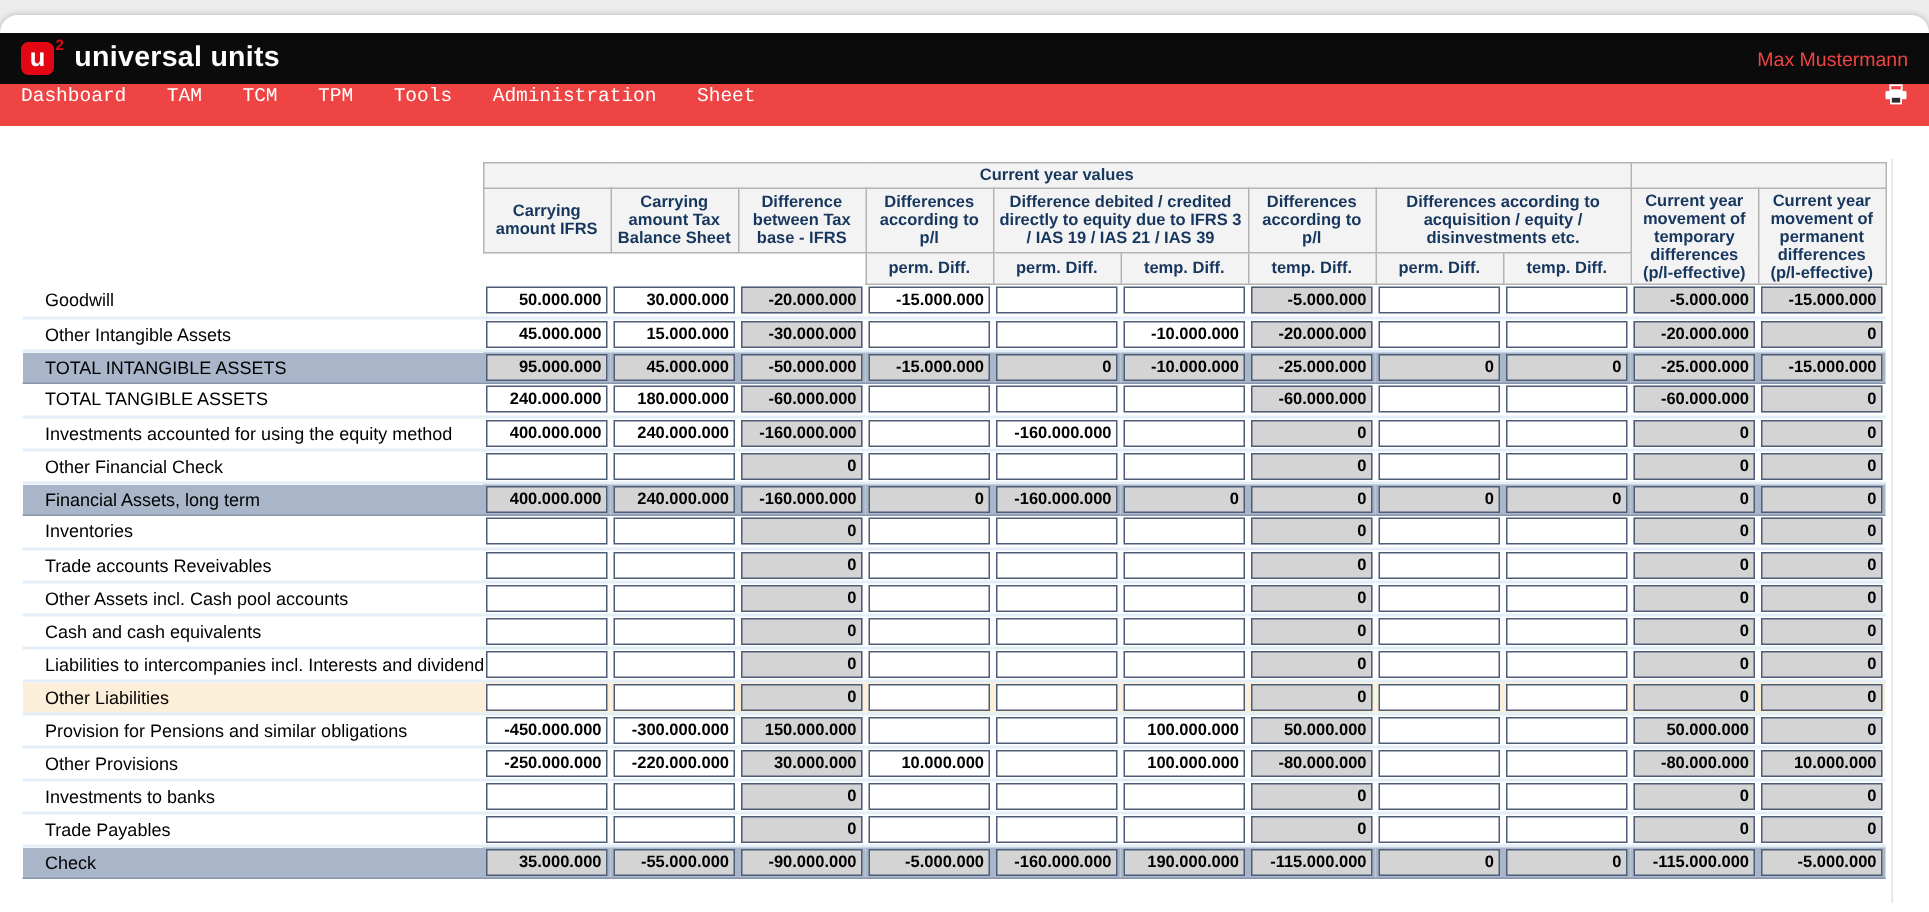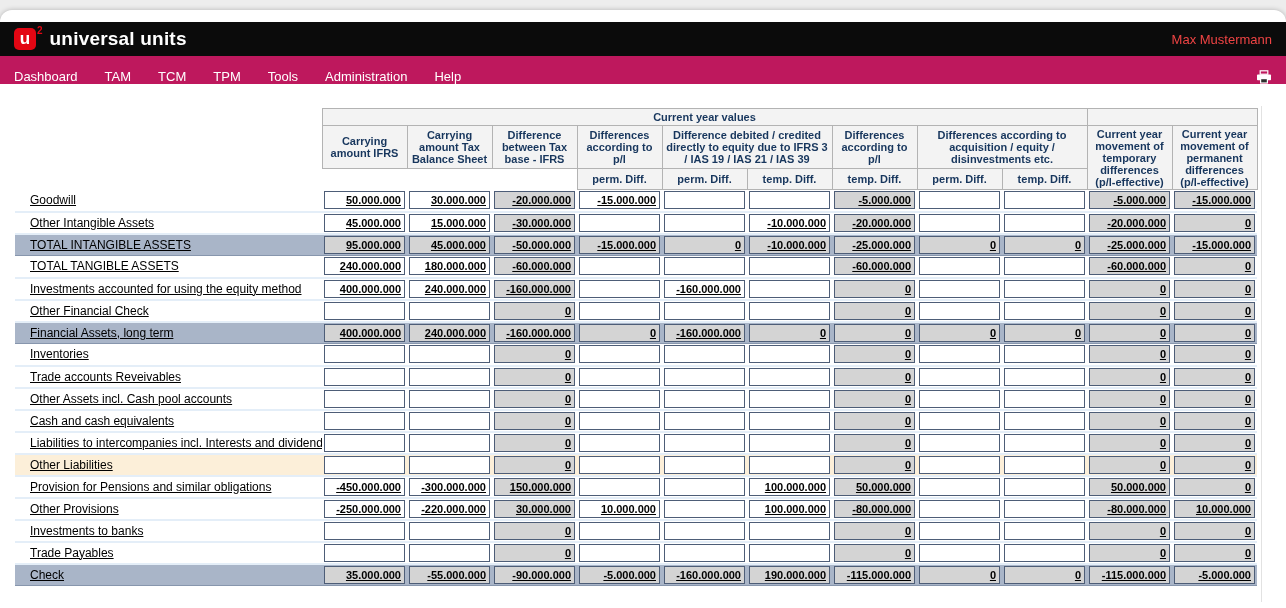--- a/index.html
+++ b/index.html
@@ -21,38 +21,38 @@
   }
   .logo-box{
     display:inline-block;width:22px;height:22px;background:#e30613;
     border-radius:5px;color:#fff;font-weight:bold;font-size:17px;
     text-align:center;line-height:21px;
   }
   .logo-sup{color:#e30613;font-size:10px;font-weight:bold;position:relative;top:-9px;left:1px;margin-right:8px;}
   .brand{color:#fff;font-size:19px;font-weight:bold;letter-spacing:.2px;text-align:center;}
   .user{margin-left:auto;color:#ef4444;font-size:13px;}
   
-  .navbar{height:28px;background:#be185d;display:flex;align-items:flex-end;padding:0 14px;}
+  .navbar{height:28px;background:#ef4444;display:flex;align-items:flex-start;padding:0 14px;font-family:Liberation Mono, monospace;}
   .nav-item{color:#fff;font-size:13px;margin-right:27px;cursor:pointer;white-space:nowrap;}
   .print{margin-left:auto;cursor:pointer;display:flex;align-items:center;}
   
   .content{background:#fff;padding:24px 0 0 15px;}
   table{border-collapse:collapse;table-layout:fixed;width:1242px;}
   col.label-col{width:307px;}
   col.data-col{width:85px;}
   thead th{
     background:#f3f3f3;border:1px solid #b3b3b3;color:#17365d;
     font-weight:bold;font-size:11px;line-height:12px;padding:1px 2px;text-align:center;
   }
   tr.band-row th{height:14px;}
   tr.head-row th{height:40px;vertical-align:middle;}
   tr.sub-row th{height:18px;margin-top:46px;}
   td.corner,th.subempty{border:none;background:#fff;}
   
-  tbody tr{height:22px;text-decoration:underline;}
+  tbody tr{height:22px;}
   tbody tr.normal{background:#fff;border-bottom:2px solid #e4eef8;}
   tbody tr.accent{background:#fcefd9;border-bottom:2px solid #e4eef8;}
   tbody tr.total{background:#a9b5c8;border-top:1px solid #8796ad;border-bottom:1px solid #8796ad;}
   td.rowlabel{font-size:12px;color:#000;padding-left:15px;white-space:nowrap;overflow:hidden;}
   td.cellcol{padding:0;text-align:center;}
   .cell{
     display:block;box-sizing:border-box;width:81px;height:18px;margin:0 auto;
     border:1px solid #4d5d77;background:#fff;
     font-family:"Liberation Sans", sans-serif;font-size:11px;font-weight:bold;color:#000;
     text-align:right;padding:0 3px;line-height:16px;
@@ -74,21 +74,21 @@
   </div>
 
   <div class="navbar">
 
     <span class="nav-item">Dashboard</span>
       <span class="nav-item">TAM</span>
       <span class="nav-item">TCM</span>
       <span class="nav-item">TPM</span>
       <span class="nav-item">Tools</span>
       <span class="nav-item">Administration</span>
-      <span class="nav-item">Help</span>
+      <span class="nav-item">Sheet</span>
       <span class="print">
       <svg width="16" height="14" viewBox="0 0 16 14">
         <rect x="4.2" y="0.8" width="7.6" height="3.4" fill="none" stroke="#ffffff" stroke-width="1.2"></rect>
         <rect x="1" y="4.6" width="14" height="5.6" rx="0.8" fill="#ffffff"></rect>
         <rect x="4.6" y="8.6" width="6.8" height="4.4" fill="#2d2d2d" stroke="#ffffff" stroke-width="1.2"></rect>
       </svg>
     </span>
   </div>
 
   <div class="content">

